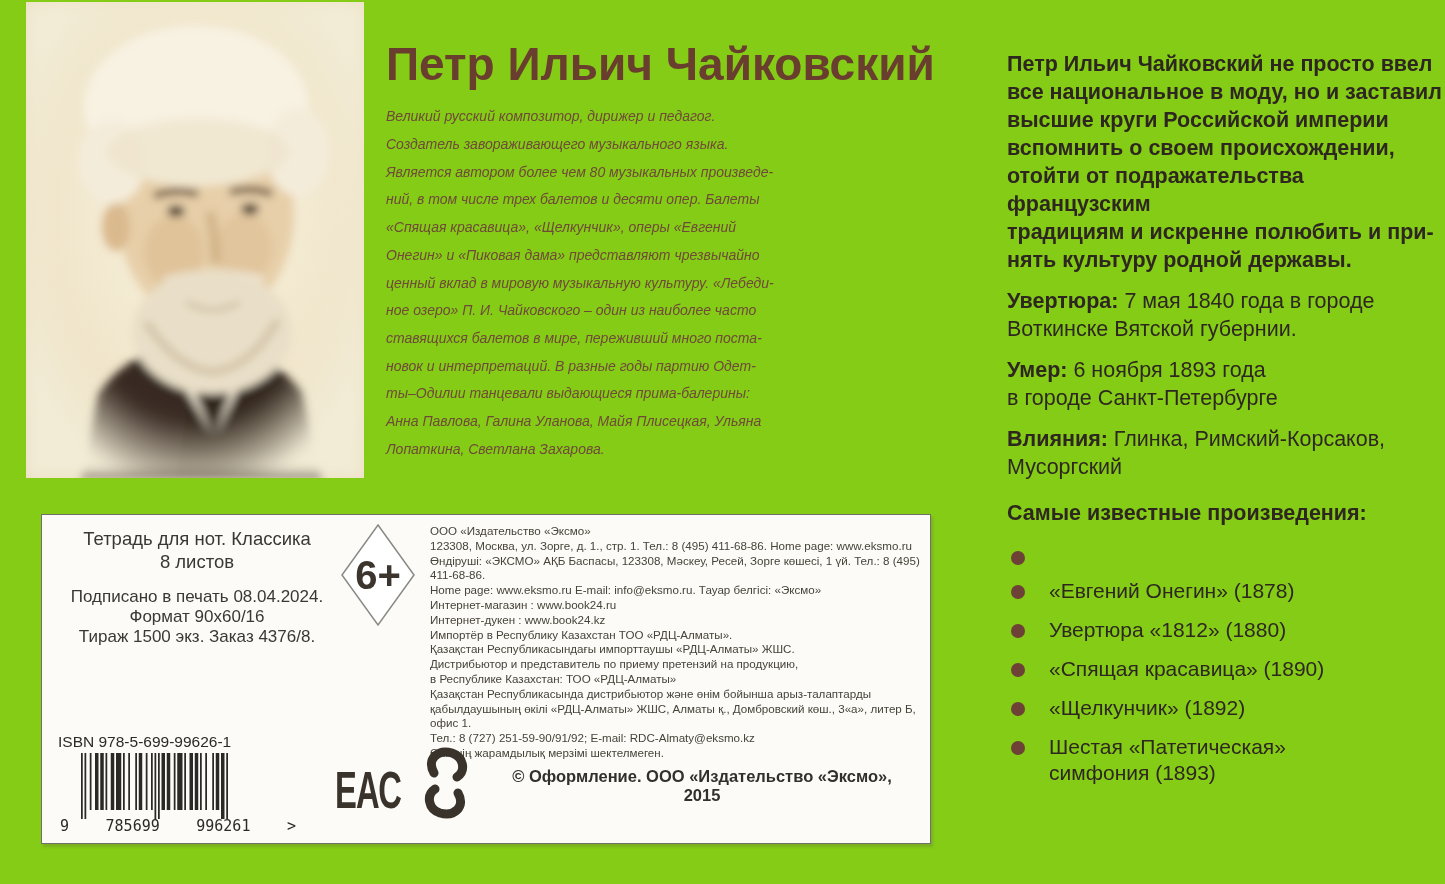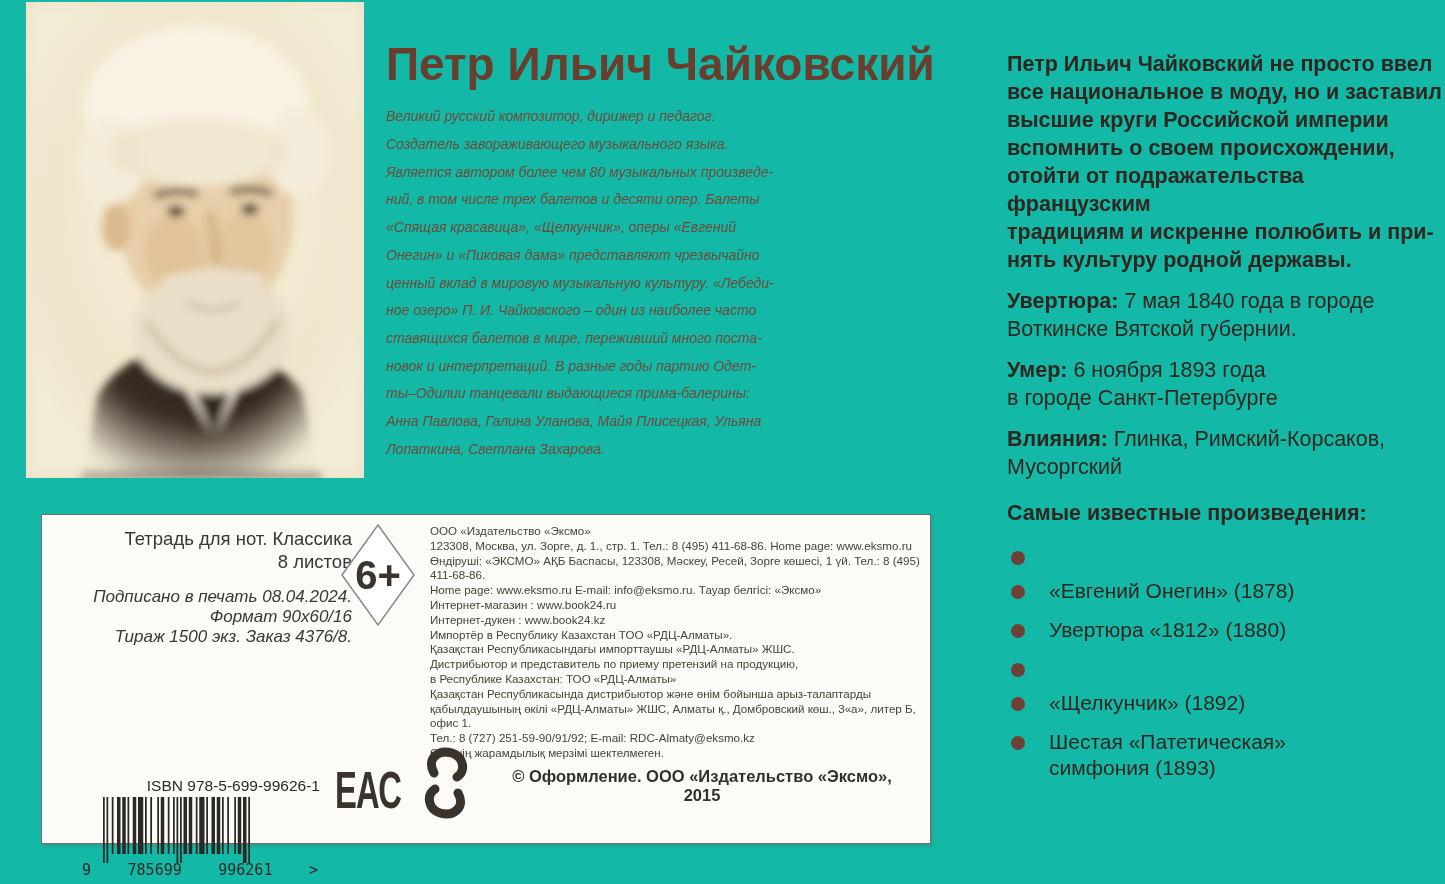--- a/index.html
+++ b/index.html
@@ -1,18 +1,18 @@
 <!DOCTYPE html>
 <html><head>
 <meta charset="utf-8">
 <style>
   html,body{margin:0;padding:0;background:#d8d2bd;}
   #page{
     position:relative;width:1445px;height:884px;overflow:hidden;
-    background:#14b8a6;
+    background:#84cc16;
     font-family:"Liberation Sans", sans-serif;
   }
   
   #portrait{position:absolute;left:26px;top:2px;width:338px;height:476px;}
   
   #bio-col{position:absolute;left:386px;top:40px;width:592px;}
   #bio-title{
     font-size:46px;font-weight:bold;color:#693e2f;letter-spacing:0px;
     line-height:1.05;margin:0;
   }
@@ -33,30 +33,30 @@
     background:#6e4136;margin:7px 24px 0 4px;
   }
   .work-text{white-space:pre-line;font-size:21px;line-height:26px;color:#2e2720;}
   
   #imprint-box{
     position:absolute;left:41px;top:514px;width:888px;height:328px;
     background:#fcfbf7;border:1px solid #6f6e68;
     box-shadow:2px 3px 2px rgba(100,94,80,.25);
     color:#3a3835;
   }
-  #imprint-left{position:absolute;left:0;top:12px;width:310px;text-align:right;}
+  #imprint-left{position:absolute;left:0;top:12px;width:310px;text-align:center;}
   #product-title{font-size:18.5px;line-height:23px;white-space:pre-line;margin:0;}
-  #print-info{font-size:17px;line-height:20px;white-space:pre-line;margin:14px 0 0 0;font-style:italic;}
+  #print-info{font-size:17px;line-height:20px;white-space:pre-line;margin:14px 0 0 0;}
   #printer-info{font-size:12.3px;line-height:13.8px;white-space:pre-line;margin:13px 0 0 0;}
   #age-badge{position:absolute;left:298px;top:8px;width:76px;height:104px;}
   #imprint-right{
     position:absolute;left:388px;top:9px;width:498px;
     font-size:11.6px;line-height:14.8px;color:#474339;white-space:pre-line;
   }
-  #barcode-block{position:absolute;left:38px;top:218px;width:240px;text-align:right;margin-top:44px;}
+  #barcode-block{position:absolute;left:16px;top:218px;width:240px;text-align:left;}
   #isbn-line{font-size:15.5px;color:#2c2a26;margin:0 0 2px 0;}
   #barcode-svg{display:block;margin:0 auto;}
   #barcode-digits{
     display:flex;justify-content:space-between;align-items:flex-start;
     font-family:"DejaVu Sans Mono", monospace;font-size:15px;color:#2c2a26;
     margin-top:-2px;padding:0 2px;
   }
   #eac-mark{
     position:absolute;left:293px;top:247px;width:90px;height:52px;
     color:#3a332c;font-weight:900;font-size:42px;line-height:46px;
@@ -176,20 +176,21 @@
           <span class="work-text">«Евгений Онегин» (1878)</span>
         </li>
 
         <li>
           <span class="bullet-dot"></span>
           <span class="work-text">Увертюра «1812» (1880)</span>
         </li>
 
         <li>
           <span class="bullet-dot"></span>
+          <span class="work-text">«Спящая красавица» (1890)</span>
         </li>
 
         <li>
           <span class="bullet-dot"></span>
           <span class="work-text">«Щелкунчик» (1892)</span>
         </li>
 
         <li>
           <span class="bullet-dot"></span>
           <span class="work-text">Шестая «Патетическая»

